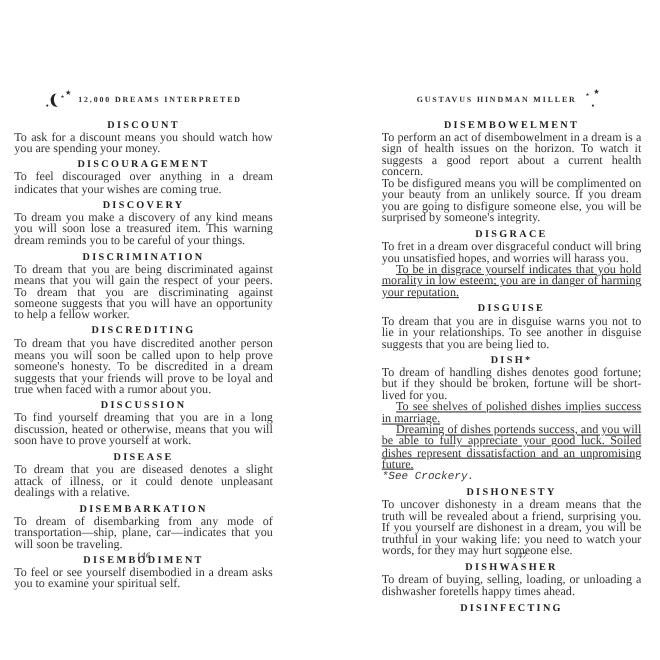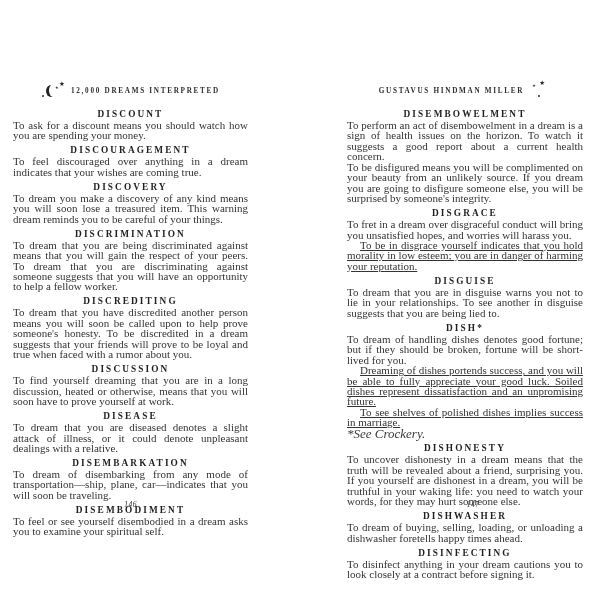--- a/index.html
+++ b/index.html
@@ -36,21 +36,21 @@
   .sc-dot { position:absolute; left:9px; bottom:2px; width:2px; height:2px; border-radius:50%; background:#2b2b2b; }
 
   .entries { margin-top:10px; }
   .term {
     font-size:9.3px; font-weight:700; letter-spacing:2.1px;
     text-align:center; line-height:11px; margin-top:4.5px; color:#1f1f1f;
     white-space:nowrap;
   }
   .para { font-size:11px; line-height:10.45px; text-align:justify; color:#333333; }
   .para + .para { text-indent:13px;text-decoration:underline; }
-  .footnote { font-size:13px; font-style:italic; line-height:9.5px; margin-top:1.5px; color:#3a3a3a; }
+  .footnote { font-size:10px; font-style:italic; line-height:9.5px; margin-top:1.5px; color:#3a3a3a;font-family:Liberation Mono, monospace; }
 
   .page-number { position:absolute; top:500px; font-size:7.5px; letter-spacing:0.5px; text-align:center; color:#2e2e2e;font-style:italic; }
   .page-left  .page-number { left:13px; width:235px; }
   .page-right .page-number { left:55px; width:236px; }
 </style>
 </head>
 <body>
 
 <div class="spread">
 
@@ -130,34 +130,33 @@
             <p class="para">To fret in a dream over disgraceful conduct will bring you unsatisfied hopes, and worries will harass you.</p>
             <p class="para">To be in disgrace yourself indicates that you hold morality in low esteem; you are in danger of harming your reputation.</p>
           </article>
           <article class="entry">
             <h3 class="term">DISGUISE</h3>
             <p class="para">To dream that you are in disguise warns you not to lie in your relationships. To see another in disguise suggests that you are being lied to.</p>
           </article>
           <article class="entry">
             <h3 class="term">DISH*</h3>
             <p class="para">To dream of handling dishes denotes good fortune; but if they should be broken, fortune will be short-lived for you.</p>
+            <p class="para">To see shelves of polished dishes implies success in marriage.</p>
             <p class="para">Dreaming of dishes portends success, and you will be able to fully appreciate your good luck. Soiled dishes represent dissatisfaction and an unpromising future.</p>
-            <p class="para">To see shelves of polished dishes implies success in marriage.</p>
             <p class="footnote">*See Crockery.</p>
           </article>
           <article class="entry">
             <h3 class="term">DISHONESTY</h3>
             <p class="para">To uncover dishonesty in a dream means that the truth will be revealed about a friend, surprising you. If you yourself are dishonest in a dream, you will be truthful in your waking life: you need to watch your words, for they may hurt someone else.</p>
           </article>
           <article class="entry">
             <h3 class="term">DISHWASHER</h3>
             <p class="para">To dream of buying, selling, loading, or unloading a dishwasher foretells happy times ahead.</p>
           </article>
           <article class="entry">
             <h3 class="term">DISINFECTING</h3>
-            <p class="para">To disinfect anything in your dream cautions you to look closely at a contract before signing it.</p>
           </article>
         </div>
     </div>
     <div class="page-number">147</div>
   </section>
 
 </div>
 
 </body></html>

